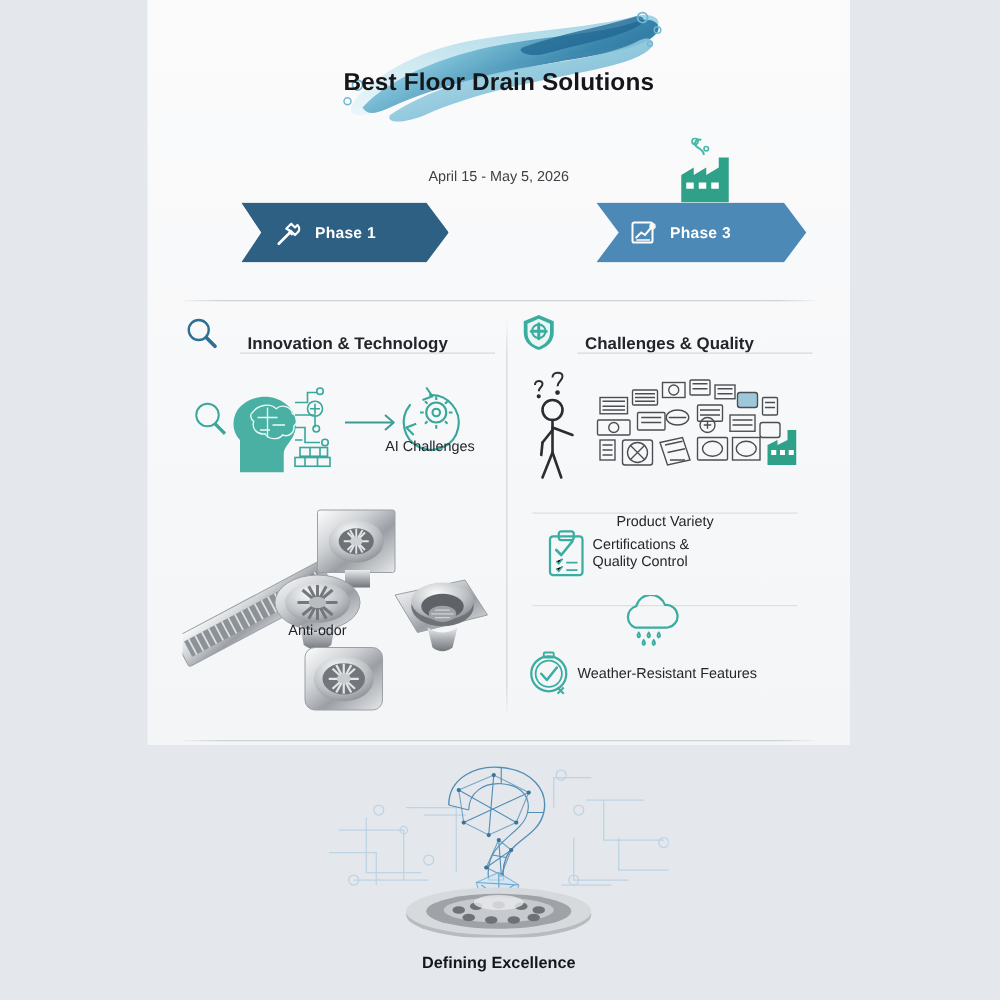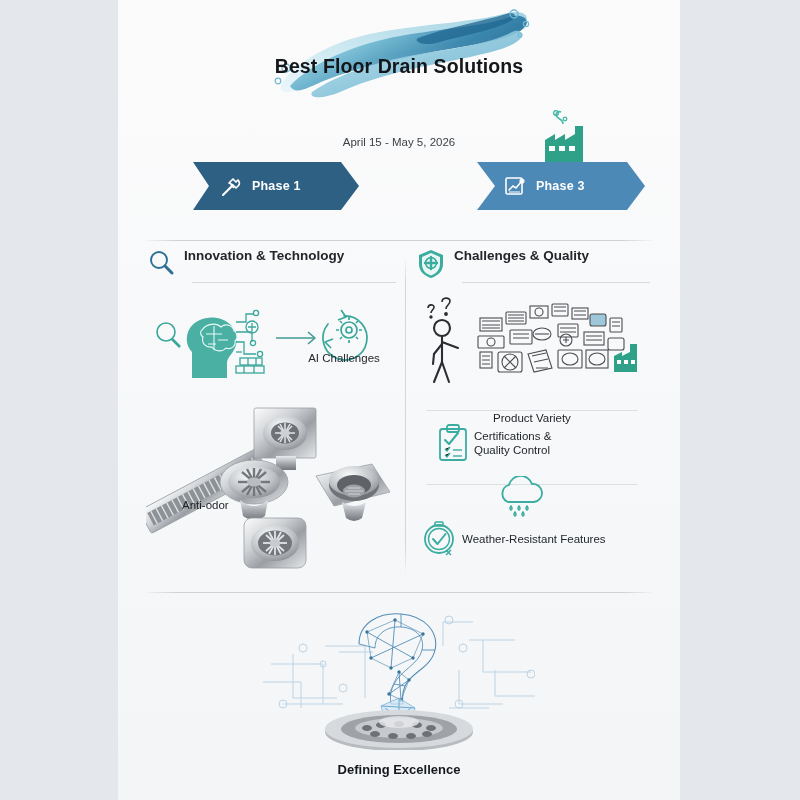--- a/index.html
+++ b/index.html
@@ -3,21 +3,21 @@
 <meta charset="utf-8">
 <style>
   html,body{margin:0;padding:0;}
   body{
     width:800px;height:800px;
     background:#e4e7eb;
     font-family:"Liberation Sans", sans-serif;
     overflow:hidden;
   }
   .canvas{
-    position:absolute;left:118px;top:0;width:562px;height:800px;
+    position:absolute;left:118px;top:0;width:562px;height:596px;
     background:linear-gradient(180deg,#fbfbfc 0%,#f7f8f9 55%,#f4f5f7 100%);
   }
 
   
   .header{position:relative;height:240px;}
   .splash{position:absolute;left:150px;top:8px;width:270px;height:105px;}
   .title{
     position:absolute;left:0;right:0;top:55px;text-align:center;
     font-size:19.5px;font-weight:bold;color:#141619;letter-spacing:.1px;
     z-index:4;
@@ -49,31 +49,31 @@
         background:linear-gradient(90deg,rgba(205,209,214,.15),#ced2d7 6%,#ced2d7 94%,rgba(205,209,214,.15));}
   .vdiv{position:absolute;left:287px;top:256px;width:1px;height:318px;
         background:linear-gradient(180deg,rgba(208,212,217,0),#d3d7dc 8%,#d3d7dc 92%,rgba(208,212,217,0));}
 
   
   .cols{position:absolute;left:0;top:248px;width:562px;height:330px;}
   .col{position:absolute;top:0;}
   .colL{left:28px;width:250px;}
   .colR{left:298px;width:238px;}
 
-  .secthead{display:flex;align-items:flex-start;gap:8px;height:34px;}
+  .secthead{display:flex;align-items:flex-end;gap:22px;height:34px;}
   .secthead .txt{font-size:13.5px;font-weight:bold;color:#22262a;white-space:nowrap;}
   .ruleL{position:absolute;left:46px;top:34px;width:204px;height:1px;background:#d6dade;}
   .ruleR{position:absolute;left:46px;top:34px;width:188px;height:1px;background:#d6dade;}
 
   
   .ai-row{position:absolute;left:2px;top:52px;width:246px;height:78px;}
   .ai-label{position:absolute;left:146px;top:104px;width:104px;text-align:center;
             font-size:11.5px;color:#23272b;}
   .drains{position:absolute;left:0px;top:152px;width:250px;height:175px;}
-  .anti-label{position:absolute;left:36px;top:251px;width:112px;
+  .anti-label{position:absolute;left:52px;top:251px;width:112px;text-align:center;
               font-size:11.5px;color:#1d2024;}
 
   
   .variety{position:absolute;left:2px;top:46px;width:232px;height:92px;}
   .variety-label{position:absolute;left:0;top:144px;width:232px;text-align:center;
                  font-size:11.5px;color:#23272b;margin-top:20px;}
   .rdiv{position:absolute;left:10px;width:212px;height:1px;background:#dcdfe3;}
   .feat{position:absolute;display:flex;align-items:center;gap:4px;}
   .feat .ftxt{font-size:11.5px;color:#23272b;line-height:14px;}
   .cloud{position:absolute;left:78px;top:228px;width:56px;height:42px;}

